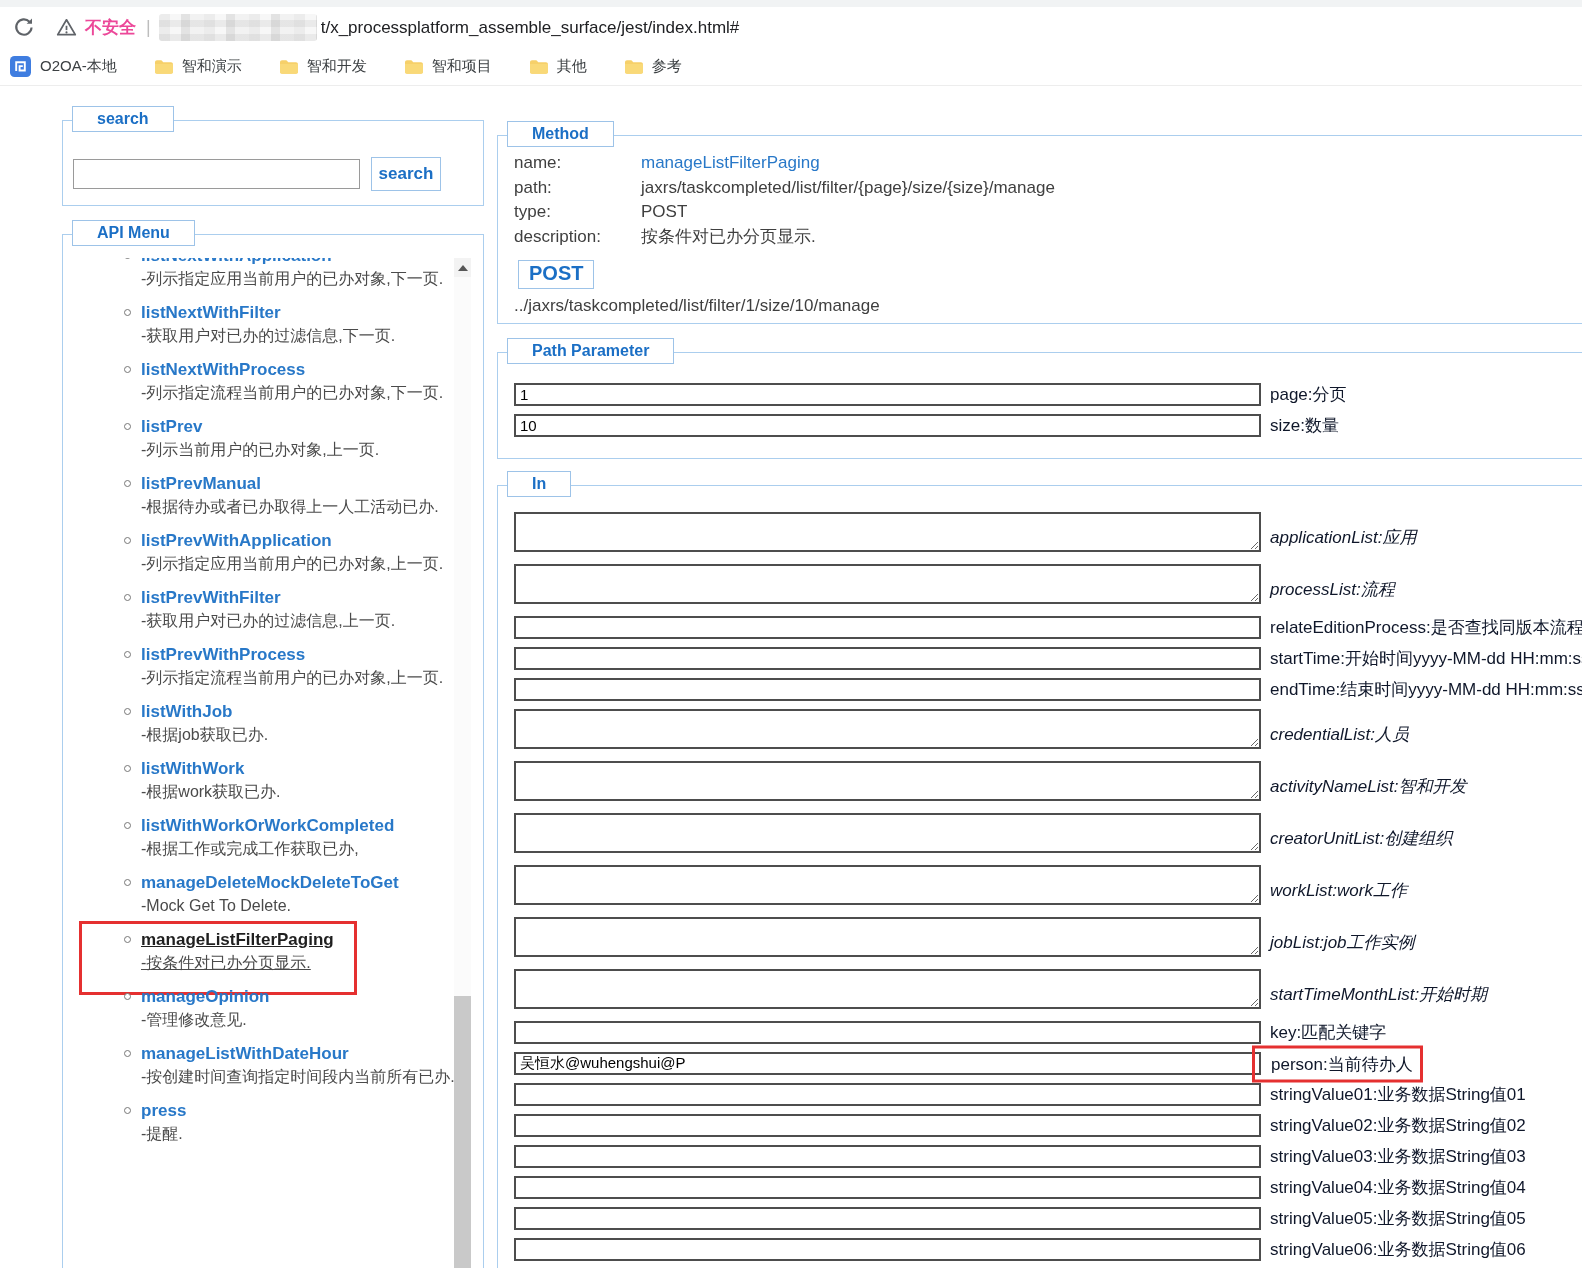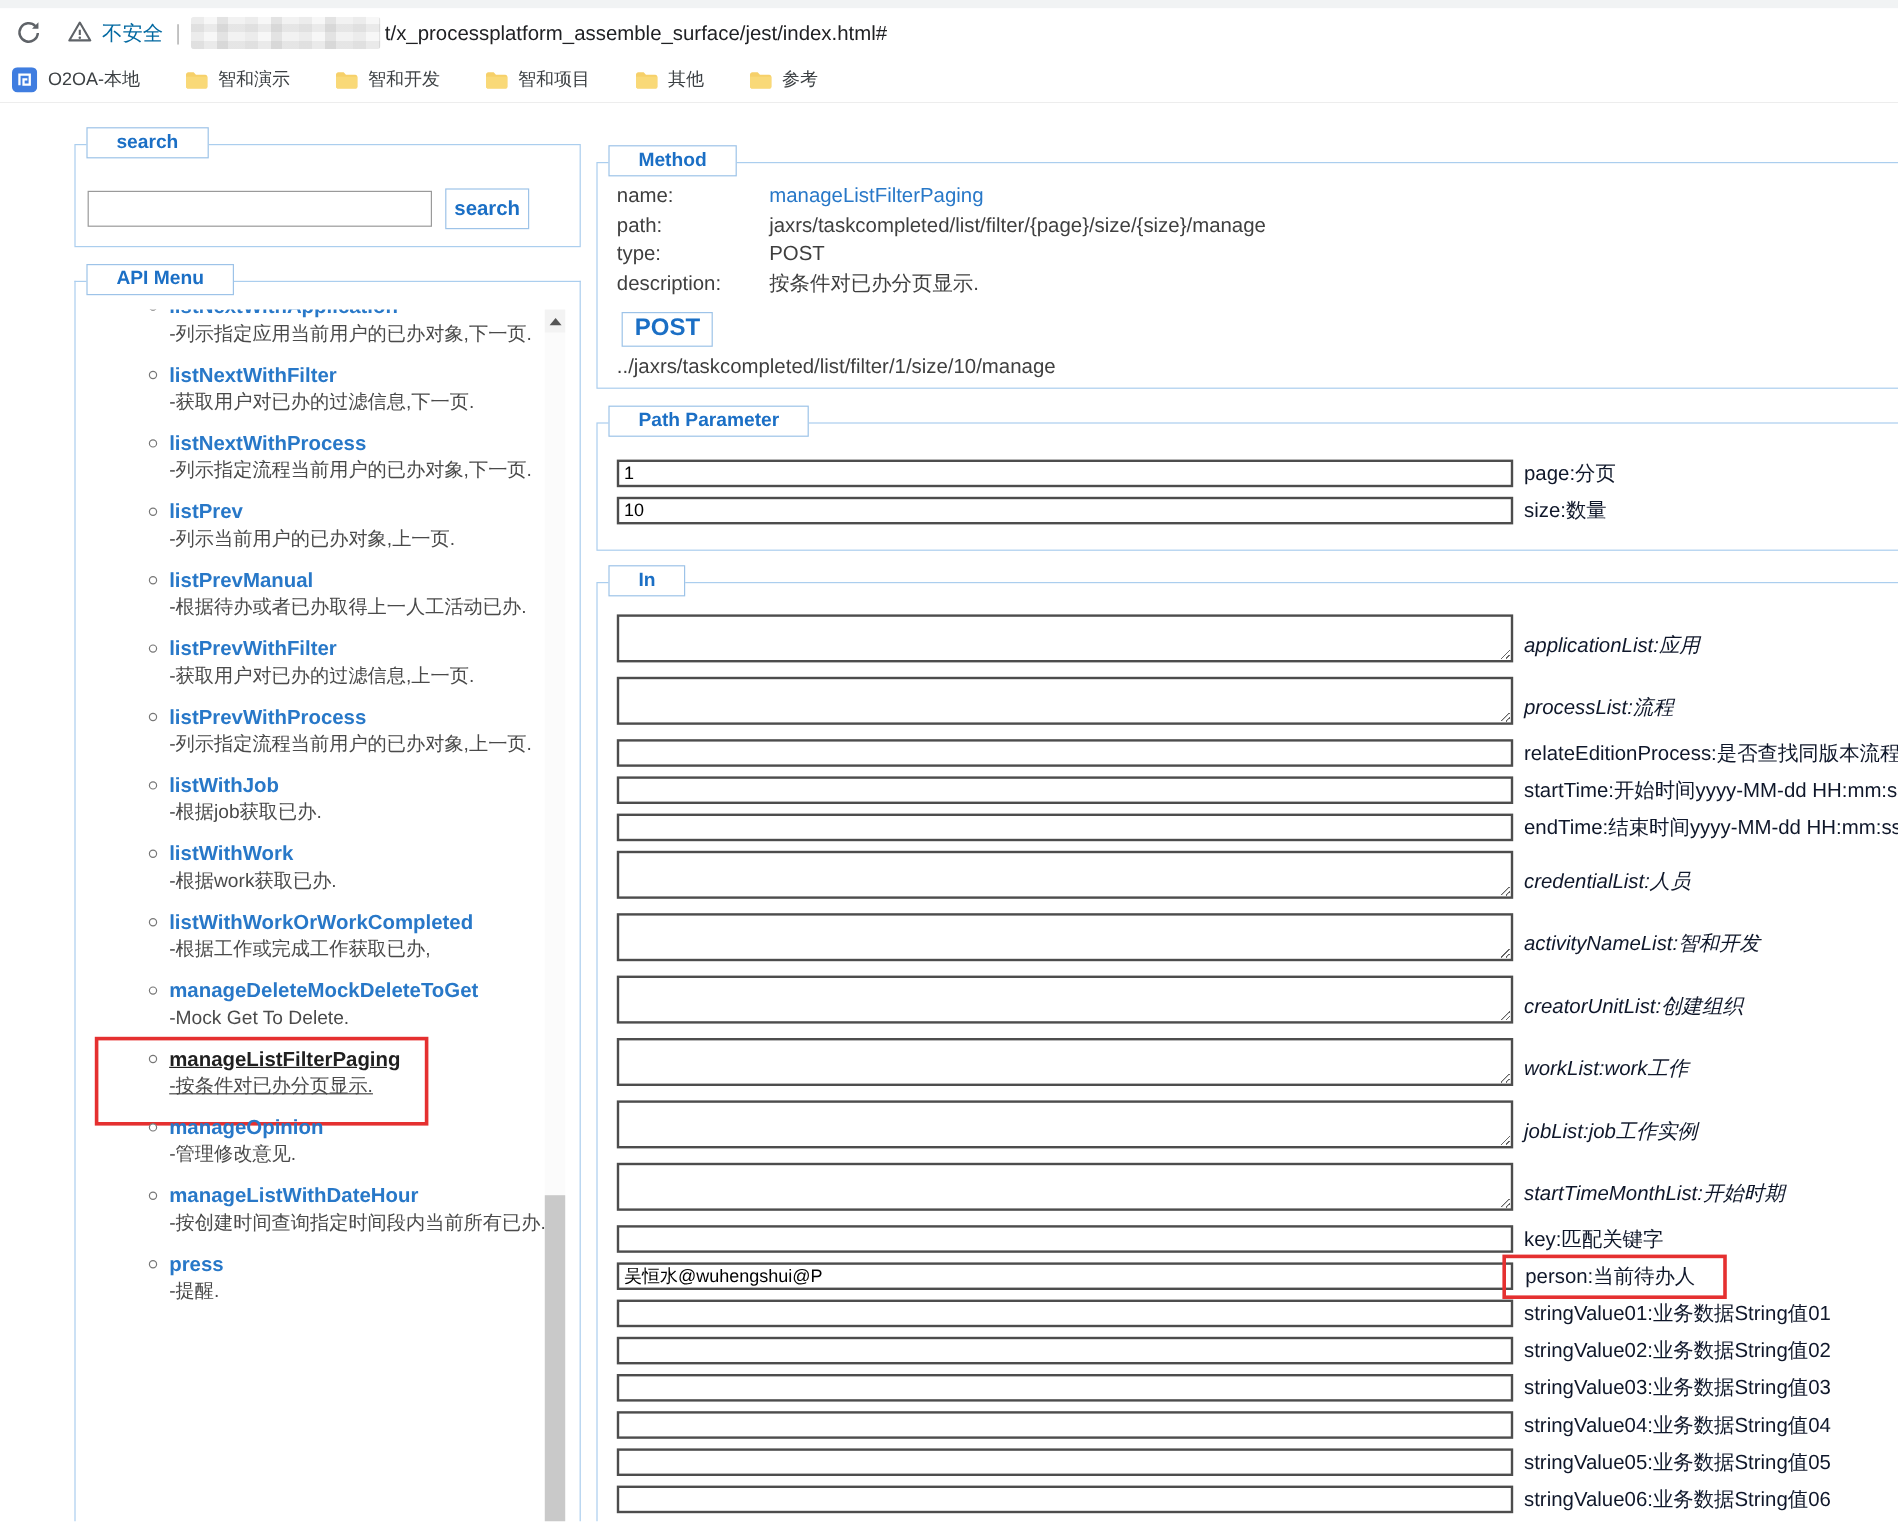--- a/index.html
+++ b/index.html
@@ -3,21 +3,21 @@
 <meta charset="utf-8">
 <style>
   html,body{margin:0;padding:0;}
   body{font-family:"Liberation Sans","DejaVu Sans",sans-serif;background:#fff;}
   .screen{position:relative;width:1582px;height:1268px;overflow:hidden;background:#fff;}
 
   
   .top-strip{height:7px;background:#f1f3f4;}
   .urlbar{height:41px;display:flex;align-items:center;background:#fff;}
   .reload{margin-left:8px;width:30px;height:30px;display:flex;align-items:center;justify-content:center;cursor:pointer;}
-  .sec-chip{display:flex;margin-left:18px;color:#0369a1;font-size:17px;}
+  .sec-chip{display:flex;align-items:center;margin-left:18px;color:#ec4899;font-size:17px;font-weight:bold;}
   .sec-chip .warn{margin-right:8px;display:flex;}
   .divider{color:#bdbdbd;margin:0 8px 0 10px;font-size:18px;}
   .mosaic{width:158px;height:27px;border-radius:3px;
     background:
       repeating-linear-gradient(0deg, rgba(120,120,120,.10) 0 7px, rgba(255,255,255,.0) 7px 14px),
       repeating-linear-gradient(90deg,#ececec 0 11px,#f7f7f7 11px 22px,#e3e3e3 22px 31px,#f2f2f2 31px 45px);
     filter:blur(.6px);}
   .url-text{margin-left:4px;color:#202124;font-size:17px;white-space:nowrap;}
 
   .bookmarks{height:37px;display:flex;align-items:center;background:#fff;border-bottom:1px solid #ededed;padding-left:10px;}
@@ -76,21 +76,21 @@
   input.fld{width:747px;height:23px;border:2px solid #4d4d4d;box-sizing:border-box;font-size:15px;
     padding:0 4px;border-radius:0;outline:none;font-family:inherit;background:#fff;}
   textarea.fld{width:747px;height:40px;border:2px solid #4d4d4d;box-sizing:border-box;font-size:15px;
     padding:2px 4px;border-radius:0;outline:none;font-family:inherit;background:#fff;resize:both;}
   .f-label{margin-left:9px;font-size:17px;color:#0f172a;white-space:nowrap;}
   .f-row.ta .f-label{padding-bottom:3px;font-style:italic;}
 
   .in-panel{left:497px;top:399px;width:1400px;height:900px;}
   .in-rows{margin-top:26px;padding-left:16px;}
   .red-frame{position:absolute;left:738px;top:50%;transform:translateY(-50%);
-    border:3px solid #e53030;padding:4px 23px 4px 16px;background:transparent;}
+    border:3px solid #e53030;padding:4px 7px 4px 16px;background:transparent;}
   .red-frame .f-label{margin-left:0;}
 </style>
 </head>
 <body>
 
 <div class="screen">
 
   <div class="top-strip"></div>
 
   <div class="urlbar">
@@ -197,20 +197,24 @@
           </div>
           <div class="api-item">
             <div class="t">listPrev</div>
             <div class="d">-列示当前用户的已办对象,上一页.</div>
           </div>
           <div class="api-item">
             <div class="t">listPrevManual</div>
             <div class="d">-根据待办或者已办取得上一人工活动已办.</div>
           </div>
           <div class="api-item">
+            <div class="t">listPrevWithApplication</div>
+            <div class="d">-列示指定应用当前用户的已办对象,上一页.</div>
+          </div>
+          <div class="api-item">
             <div class="t">listPrevWithFilter</div>
             <div class="d">-获取用户对已办的过滤信息,上一页.</div>
           </div>
           <div class="api-item">
             <div class="t">listPrevWithProcess</div>
             <div class="d">-列示指定流程当前用户的已办对象,上一页.</div>
           </div>
           <div class="api-item">
             <div class="t">listWithJob</div>
             <div class="d">-根据job获取已办.</div>

